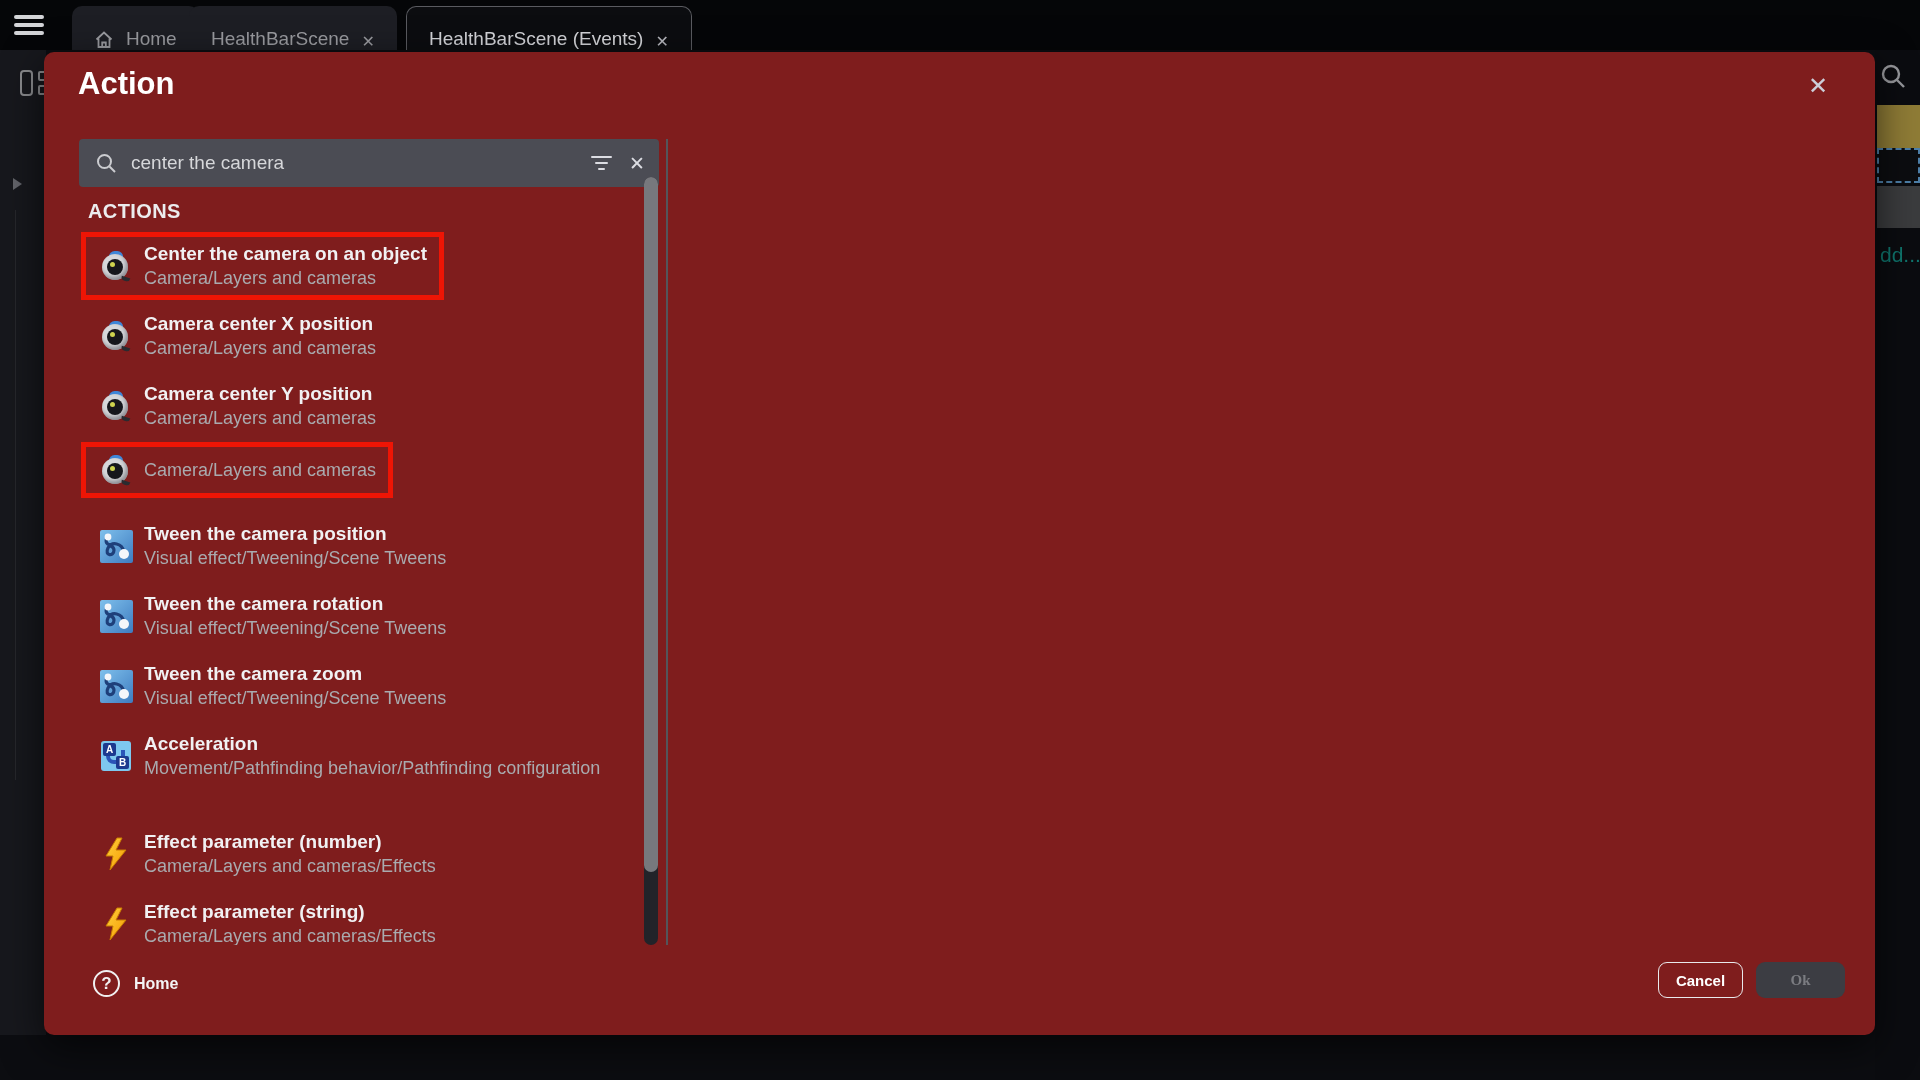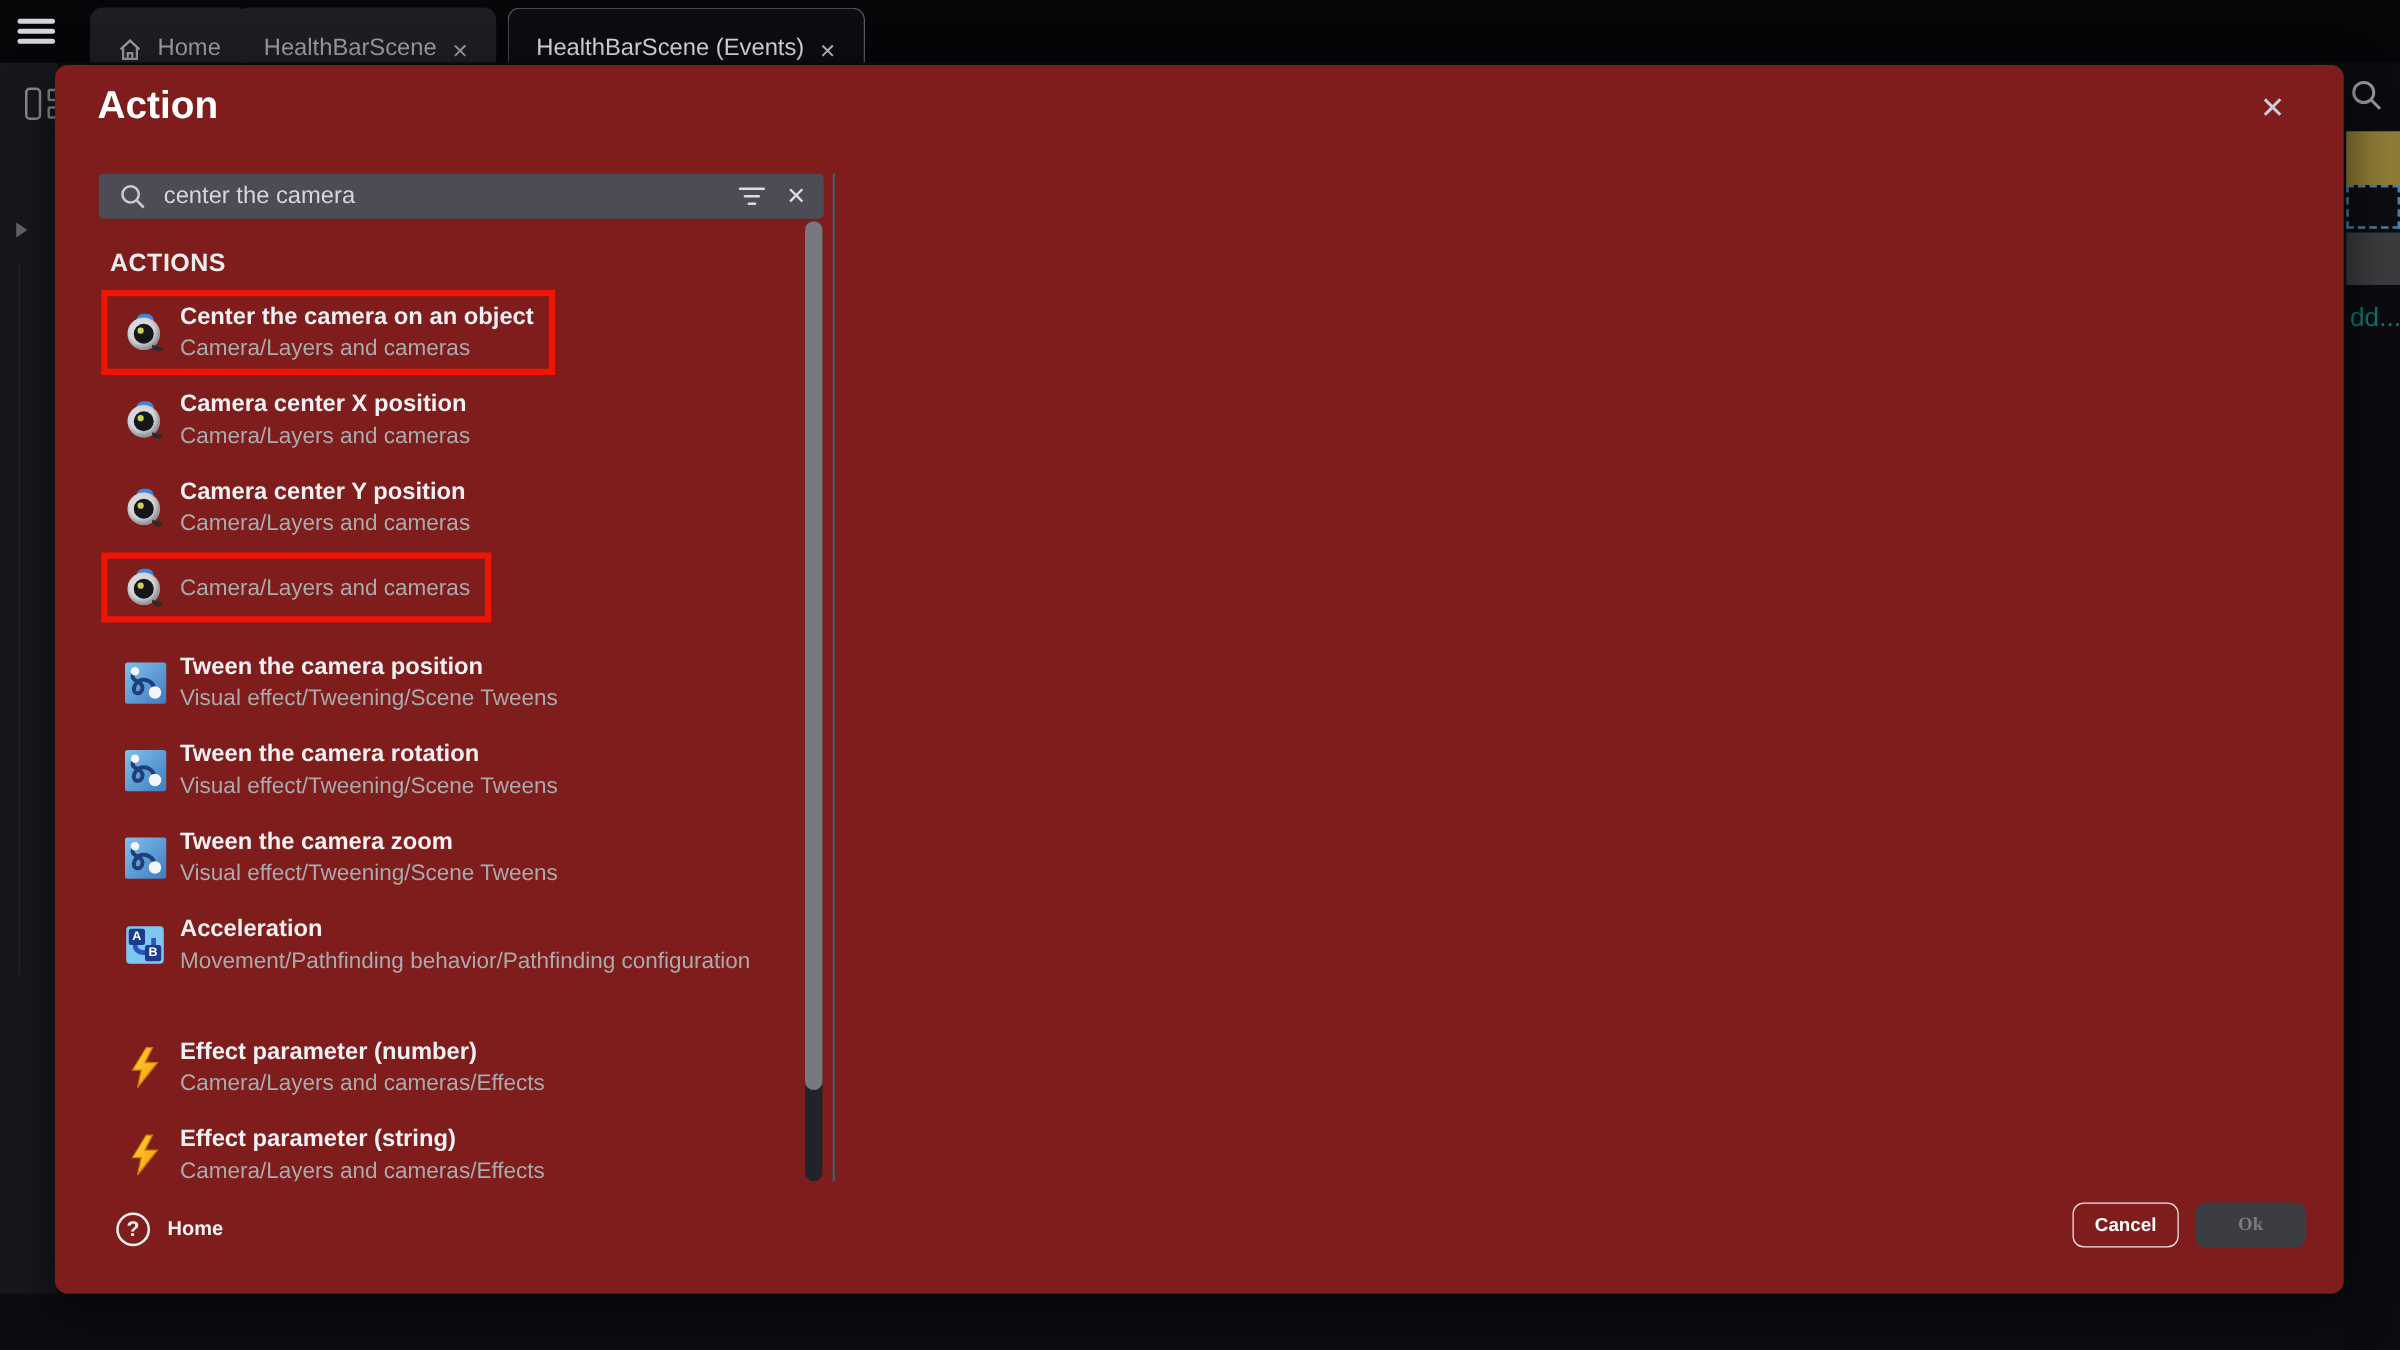--- a/index.html
+++ b/index.html
@@ -34,21 +34,21 @@
   #bg-gray-block  { position:absolute; left:2px; top:136px; width:43px; height:42px; background:#3b3c3e; }
   #bg-trunc-text  { position:absolute; left:5px; top:193px; color:#0f766e; font-size:21px; }
 
   
   #dialog { position:absolute; left:44px; top:52px; width:1831px; height:983px;
     background:#7f1d1d; border-radius:10px; box-shadow:0 12px 40px rgba(0,0,0,.65); z-index:10; }
   #dlg-title { position:absolute; left:34px; top:14px; font-size:31px; font-weight:700; color:#ffffff; }
   #dlg-close { position:absolute; left:1758px; top:18px; width:32px; height:32px; color:#cccdd8;
     font-size:24px; display:flex; align-items:center; justify-content:center; cursor:pointer; }
 
-  #searchbar { position:absolute; left:35px; top:87px; width:580px; height:36px;
+  #searchbar { position:absolute; left:35px; top:87px; width:580px; height:48px;
     background:#4b4c54; border-radius:4px; display:flex; align-items:center; }
   #search-glass { margin-left:16px; color:#cbccd0; display:flex; }
   #search-input { flex:1; margin-left:14px; background:transparent; border:none; outline:none;
     color:#d6d7da; font-size:19px; font-family:"Liberation Sans", sans-serif; }
   #filter-icon { width:24px; margin-right:16px; cursor:pointer; }
   #filter-icon span { display:block; height:2.6px; background:#dcdde3; border-radius:2px; margin:3.4px auto; }
   #filter-icon .f1{width:21px}  #filter-icon .f2{width:13px}  #filter-icon .f3{width:7px}
   #search-clear { margin-right:14px; color:#dcdde3; font-size:19px; cursor:pointer; line-height:1; }
 
   #list-divider { position:absolute; left:622px; top:87px; width:2px; height:806px; background:#54555a; }

